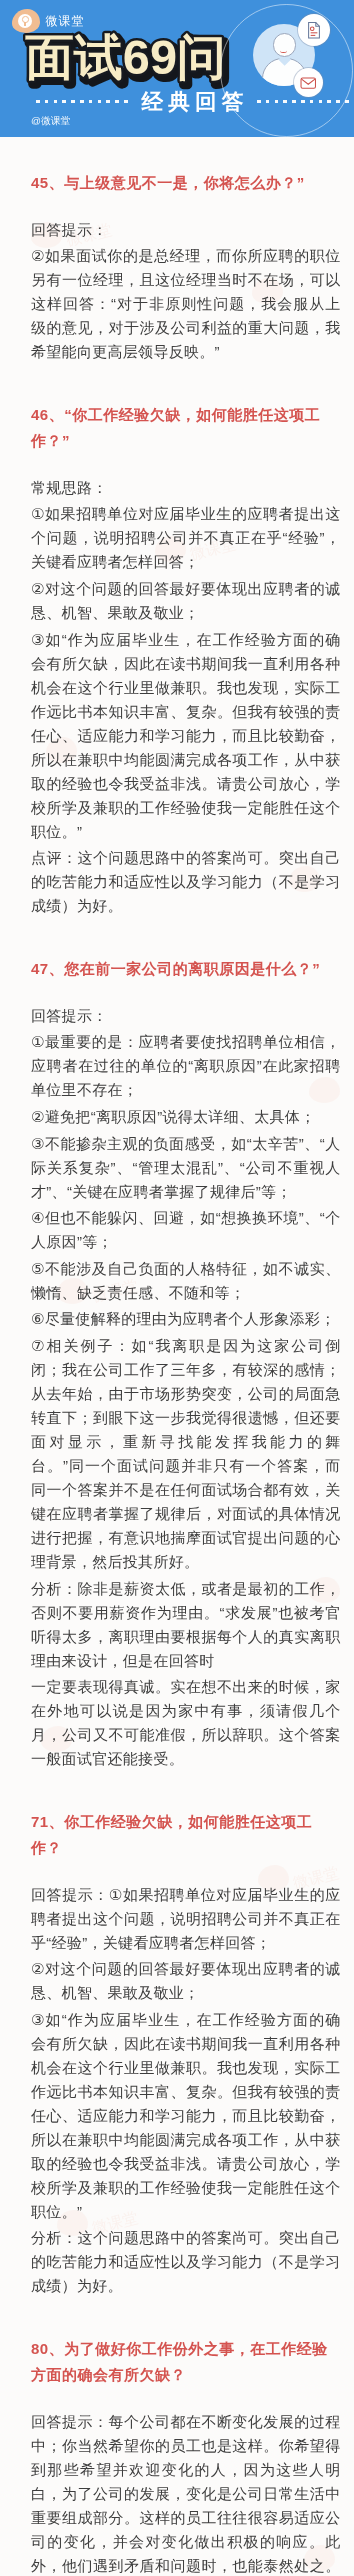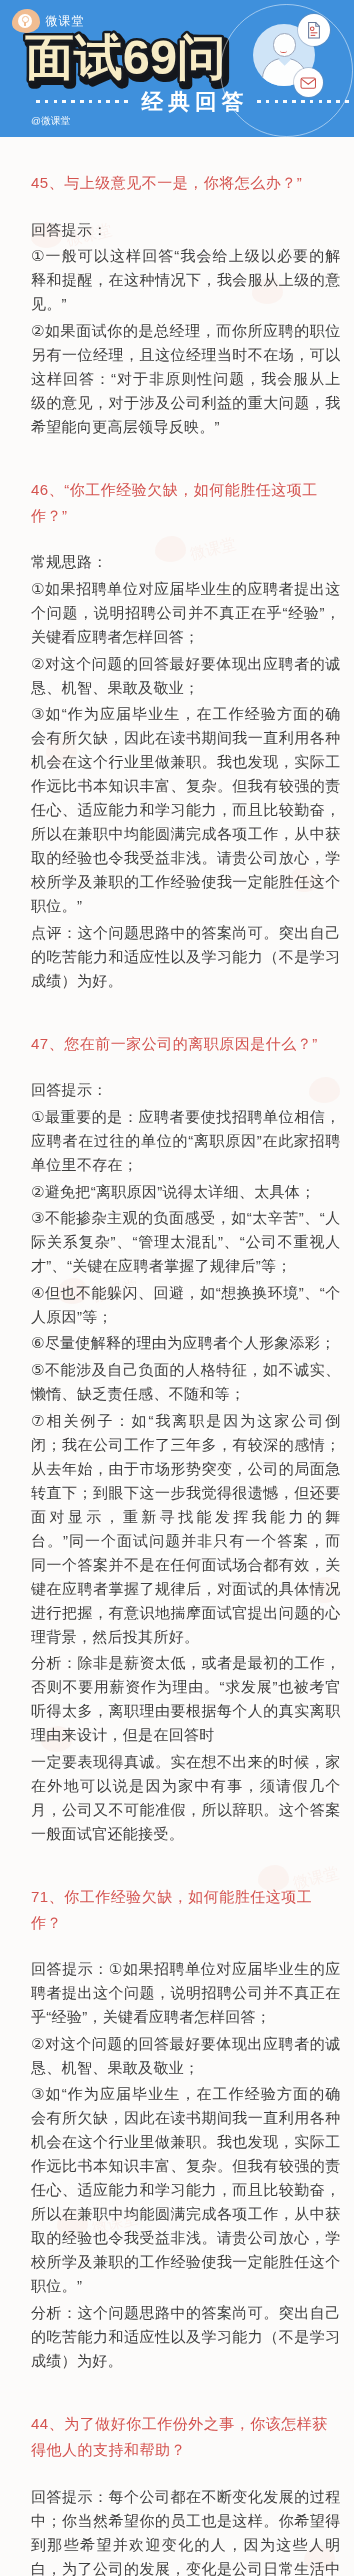--- a/index.html
+++ b/index.html
@@ -36,21 +36,21 @@
   .bodyshape{position:absolute;left:9.3px;top:34px;width:43px;height:31px;background:#fdfefe;border:1px solid #9aa6bb;
              border-radius:20.6px 20.6px 0 0;}
   .vnotch{position:absolute;left:27px;top:31px;width:9.3px;height:9.3px;background:#cfe4f7;transform:rotate(45deg);}
   .badge{position:absolute;display:flex;align-items:center;justify-content:center;background:#fff;border-radius:50%;
          box-shadow:0 0 0 1px rgba(120,140,170,.4);}
   .badge-doc{left:92px;top:3.1px;width:32px;height:32px;}
   .badge-mail{left:88px;top:57px;width:29px;height:29px;}
 
   
   .content{position:relative;padding:0 13.4px 20.6px 31px;color:#3e3e3e;z-index:2;}
-  .q-title{margin:38px 0 21.6px;font-size:15px;line-height:26px;color:#d4534f;font-weight:normal;letter-spacing:0.5px;}
+  .q-title{margin:38px 0 21.6px;font-size:15px;line-height:26px;color:#d4534f;font-weight:bold;letter-spacing:0.5px;}
   .qa:first-child .q-title{margin-top:33px;}
   .para{margin:0 0 2.6px;font-size:15px;line-height:24px;text-align:justify;letter-spacing:0.3px;}
 
   
   .wms{position:absolute;inset:0;pointer-events:none;z-index:1;}
   .wm{position:absolute;display:flex;align-items:center;gap:4.1px;opacity:.5;}
   .wm .blob{width:31px;height:26px;background:#eda68f;border-radius:55% 45% 50% 50%/60% 55% 45% 40%;opacity:.18;}
   .wm .txt{color:#eda68f;opacity:.22;font-size:15.5px;transform:rotate(-14deg);}
 </style>
 </head>
@@ -103,53 +103,52 @@
         </svg>
       </span>
     </div>
   </header>
 
   <main class="content">
     <div id="sections">
         <section class="qa">
           <h2 class="q-title"><span>45、</span><span>与上级意见不一是，你将怎么办？”</span></h2>
           <p class="para">回答提示：</p>
-          <p class="para">①一般可以这样回答“我会给上级以必要的解释和提醒，在这种情况下，我会服从上级的意见。”</p>
           <p class="para">②如果面试你的是总经理，而你所应聘的职位另有一位经理，且这位经理当时不在场，可以这样回答：“对于非原则性问题，我会服从上级的意见，对于涉及公司利益的重大问题，我希望能向更高层领导反映。”</p>
         </section>
         <section class="qa">
           <h2 class="q-title"><span>46、</span><span>“你工作经验欠缺，如何能胜任这项工作？”</span></h2>
           <p class="para">常规思路：</p>
           <p class="para">①如果招聘单位对应届毕业生的应聘者提出这个问题，说明招聘公司并不真正在乎“经验”，关键看应聘者怎样回答；</p>
           <p class="para">②对这个问题的回答最好要体现出应聘者的诚恳、机智、果敢及敬业；</p>
           <p class="para">③如“作为应届毕业生，在工作经验方面的确会有所欠缺，因此在读书期间我一直利用各种机会在这个行业里做兼职。我也发现，实际工作远比书本知识丰富、复杂。但我有较强的责任心、适应能力和学习能力，而且比较勤奋，所以在兼职中均能圆满完成各项工作，从中获取的经验也令我受益非浅。请贵公司放心，学校所学及兼职的工作经验使我一定能胜任这个职位。”</p>
           <p class="para">点评：这个问题思路中的答案尚可。突出自己的吃苦能力和适应性以及学习能力（不是学习成绩）为好。</p>
         </section>
         <section class="qa">
           <h2 class="q-title"><span>47、</span><span>您在前一家公司的离职原因是什么？”</span></h2>
           <p class="para">回答提示：</p>
           <p class="para">①最重要的是：应聘者要使找招聘单位相信，应聘者在过往的单位的“离职原因”在此家招聘单位里不存在；</p>
           <p class="para">②避免把“离职原因”说得太详细、太具体；</p>
           <p class="para">③不能掺杂主观的负面感受，如“太辛苦”、“人际关系复杂”、“管理太混乱”、“公司不重视人才”、“关键在应聘者掌握了规律后”等；</p>
           <p class="para">④但也不能躲闪、回避，如“想换换环境”、“个人原因”等；</p>
+          <p class="para">⑤不能涉及自己负面的人格特征，如不诚实、懒惰、缺乏责任感、不随和等；</p>
           <p class="para">⑥尽量使解释的理由为应聘者个人形象添彩；</p>
-          <p class="para">⑤不能涉及自己负面的人格特征，如不诚实、懒惰、缺乏责任感、不随和等；</p>
           <p class="para">⑦相关例子：如“我离职是因为这家公司倒闭；我在公司工作了三年多，有较深的感情；从去年始，由于市场形势突变，公司的局面急转直下；到眼下这一步我觉得很遗憾，但还要面对显示，重新寻找能发挥我能力的舞台。”同一个面试问题并非只有一个答案，而同一个答案并不是在任何面试场合都有效，关键在应聘者掌握了规律后，对面试的具体情况进行把握，有意识地揣摩面试官提出问题的心理背景，然后投其所好。</p>
           <p class="para">分析：除非是薪资太低，或者是最初的工作，否则不要用薪资作为理由。“求发展”也被考官听得太多，离职理由要根据每个人的真实离职理由来设计，但是在回答时</p>
           <p class="para">一定要表现得真诚。实在想不出来的时候，家在外地可以说是因为家中有事，须请假几个月，公司又不可能准假，所以辞职。这个答案一般面试官还能接受。</p>
         </section>
         <section class="qa">
           <h2 class="q-title"><span>71、</span><span>你工作经验欠缺，如何能胜任这项工作？</span></h2>
           <p class="para">回答提示：①如果招聘单位对应届毕业生的应聘者提出这个问题，说明招聘公司并不真正在乎“经验”，关键看应聘者怎样回答；</p>
           <p class="para">②对这个问题的回答最好要体现出应聘者的诚恳、机智、果敢及敬业；</p>
           <p class="para">③如“作为应届毕业生，在工作经验方面的确会有所欠缺，因此在读书期间我一直利用各种机会在这个行业里做兼职。我也发现，实际工作远比书本知识丰富、复杂。但我有较强的责任心、适应能力和学习能力，而且比较勤奋，所以在兼职中均能圆满完成各项工作，从中获取的经验也令我受益非浅。请贵公司放心，学校所学及兼职的工作经验使我一定能胜任这个职位。”</p>
           <p class="para">分析：这个问题思路中的答案尚可。突出自己的吃苦能力和适应性以及学习能力（不是学习成绩）为好。</p>
         </section>
         <section class="qa">
-          <h2 class="q-title"><span>44、</span><span>为了做好你工作份外之事，你该怎样获得他人的支持和帮助？</span></h2>
+          <h2 class="q-title"><span>80、</span><span>为了做好你工作份外之事，在工作经验方面的确会有所欠缺？</span></h2>
           <p class="para">回答提示：每个公司都在不断变化发展的过程中；你当然希望你的员工也是这样。你希望得到那些希望并欢迎变化的人，因为这些人明白，为了公司的发展，变化是公司日常生活中重要组成部分。这样的员工往往很容易适应公司的变化，并会对变化做出积极的响应。此外，他们遇到矛盾和问题时，也能泰然处之。下面的问题能够考核应聘者这方面的能力。</p>
         </section>
       </div>
 
   </main>
 
   <div class="wms">
     <div class="wm" style="left:31px;top:222px">
         <span class="blob"></span>
         <span class="txt">微课堂</span>

